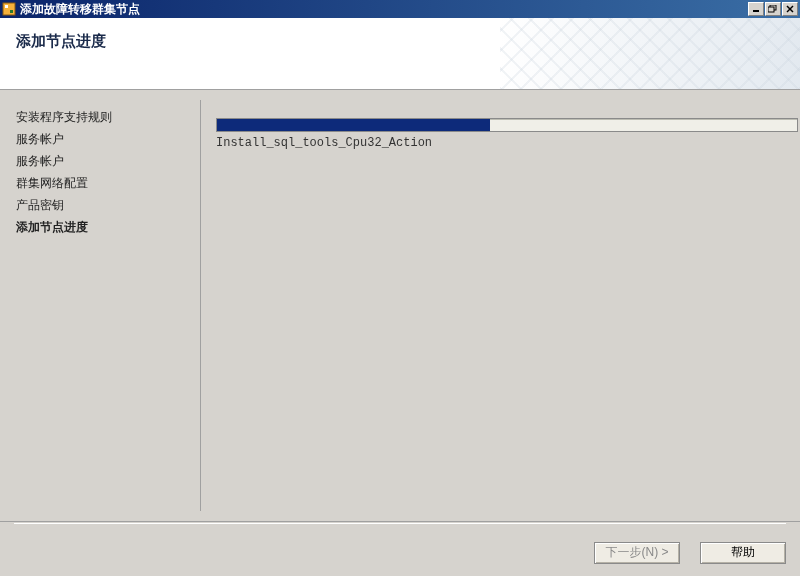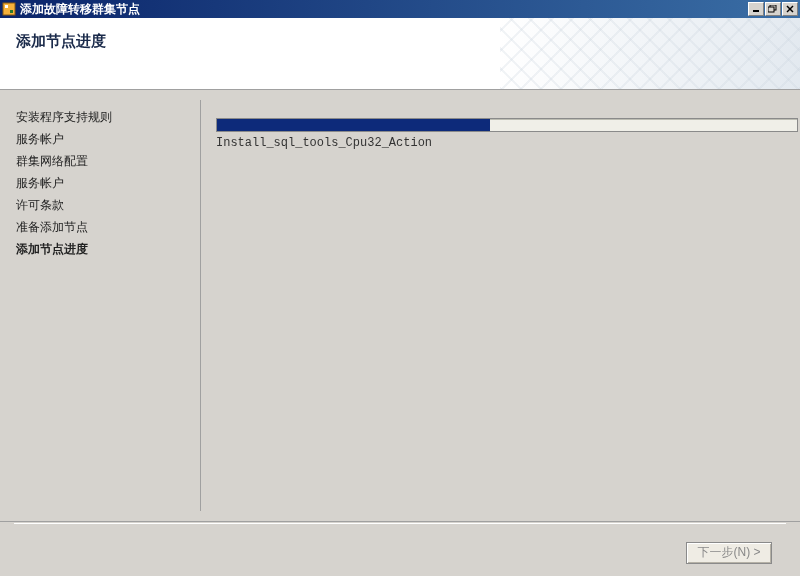--- a/index.html
+++ b/index.html
@@ -158,36 +158,38 @@
 
 <div class="header">
   <div class="header-texture"></div>
   <h1>添加节点进度</h1>
 </div>
 
 <div class="body">
   <div class="sidebar">
     <div class="step">安装程序支持规则</div>
     <div class="step">服务帐户</div>
+    <div class="step">服务帐户</div>
     <div class="step">群集网络配置</div>
-    <div class="step">服务帐户</div>
-    <div class="step">许可条款</div>
-    <div class="step">准备添加节点</div>
+    <div class="step">产品密钥</div>
     <div class="step active">添加节点进度</div>
   </div>
   <div class="main">
     <div class="vline"></div>
     <div class="progress-outer">
       <div class="progress-inner" id="progress-fill" style="width: 47%;"></div>
     </div>
     <div class="status">Install_sql_tools_Cpu32_Action</div>
   </div>
 </div>
 
 <div class="footer">
   <div class="footer-inner">
     <div class="hr-top"></div>
     <button class="btn disabled">
       <span>下一步(N) &gt;</span>
     </button>
     <span class="sep"></span>
+    <button class="btn">
+      <span>帮助</span>
+    </button>
   </div>
 </div>
 
 </body></html>

